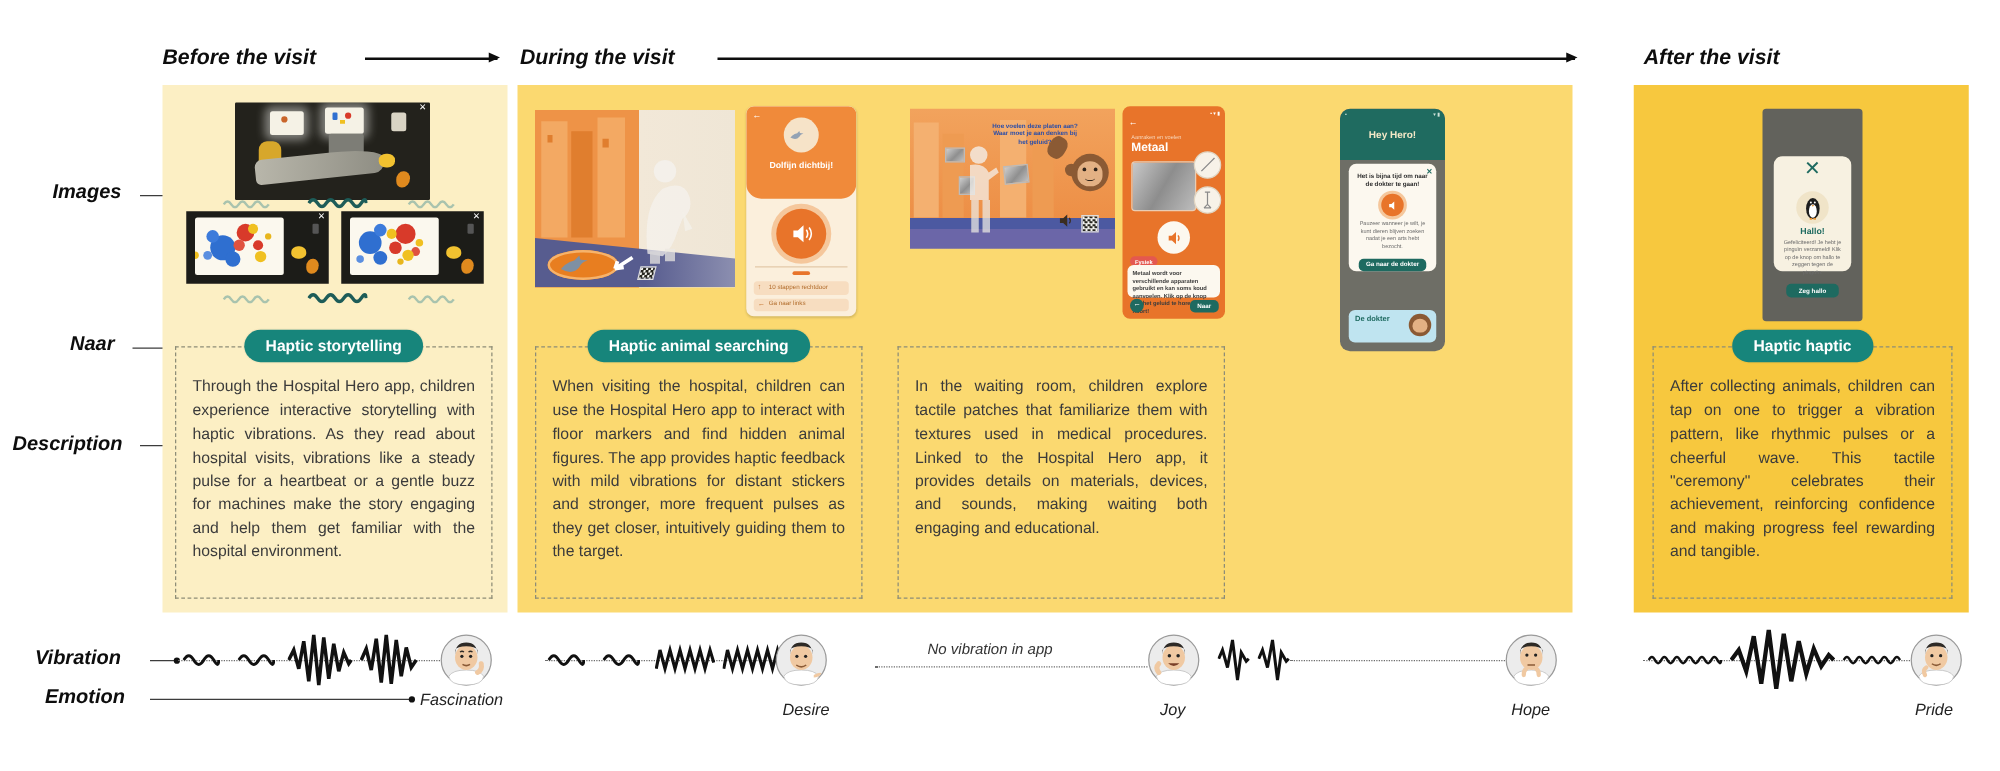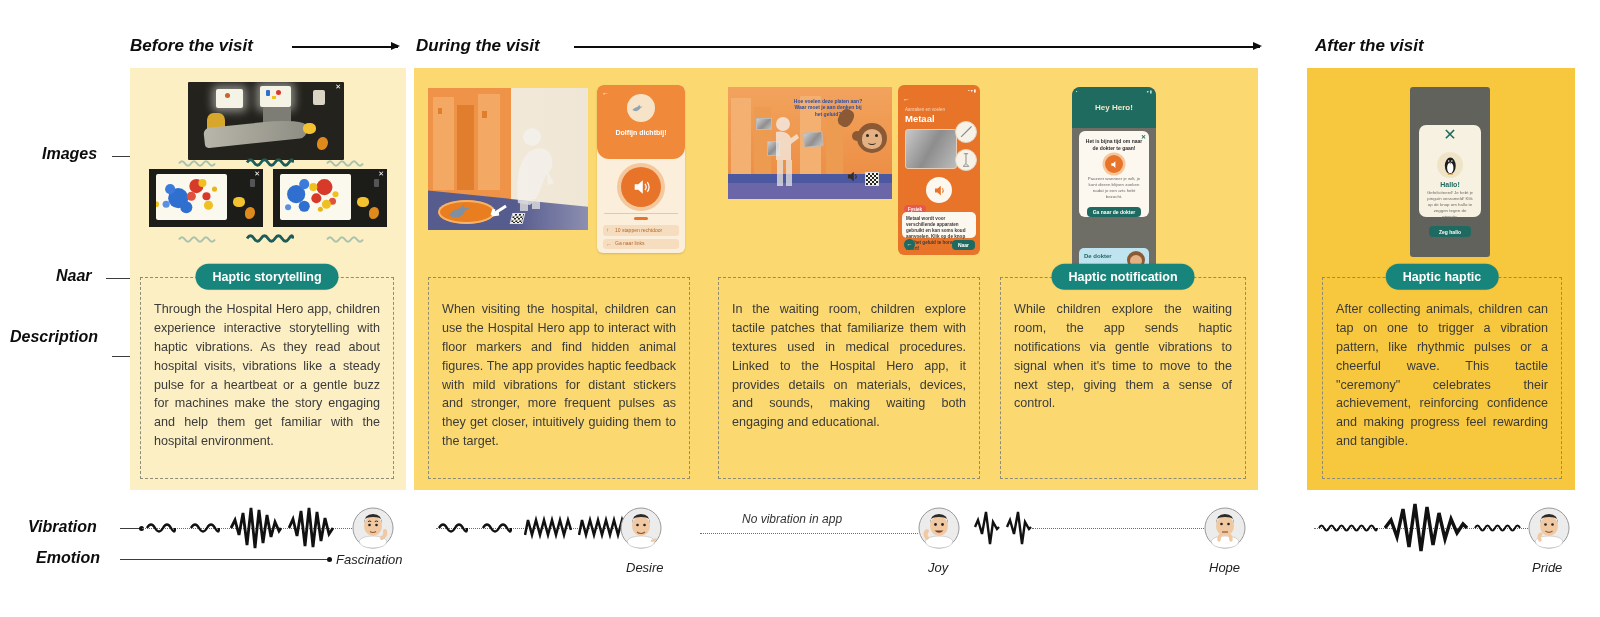--- a/index.html
+++ b/index.html
@@ -97,21 +97,21 @@
   <div class="phase-label" style="left:130px; top:36px;">Before the visit</div>
   <div class="harrow" style="left:292px; top:46px; width:106px;"></div>
   <div class="phase-label" style="left:416px; top:36px;">During the visit</div>
   <div class="harrow" style="left:574px; top:46px; width:686px;"></div>
   <div class="phase-label" style="left:1315px; top:36px;">After the visit</div>
 
   <div class="row-label" style="left:42px; top:145px;">Images</div>
   <div class="connector" style="left:112px; top:156px; width:94px;"></div>
   <div class="row-label" style="left:56px; top:267px;">Naar</div>
   <div class="connector" style="left:106px; top:278px; width:100px;"></div>
-  <div class="row-label" style="left:10px; top:328px;">Description</div>
+  <div class="row-label" style="left:10px; top:347px;">Description</div>
   <div class="connector" style="left:112px; top:356px; width:36px;"></div>
   <div class="row-label" style="left:28px; top:518px;">Vibration</div>
   <div class="connector" style="left:120px; top:528px; width:22px;"></div>
   <div class="row-label" style="left:36px; top:549px;">Emotion</div>
   <div class="connector" style="left:120px; top:559px; width:210px;"></div>
 
   <div class="panel before">
 
     <div class="shot hosp" style="left:58px; top:14px; width:156px; height:78px;">
       <div class="frame" style="left:18%; top:9%; width:17%; height:24%;">
@@ -329,31 +329,28 @@
       </div>
       <div class="bluecard" style="left:7px; right:7px; bottom:7px; height:26px;">
         <span class="bc-t">De dokter</span>
         <div class="monkey-head" style="right:4px; top:3px; width:18px; height:18px;">
           <div class="monkey-face" style="left:16%; top:22%; width:68%; height:64%;"></div>
         </div>
       </div>
     </div>
 
     <div class="stagebox" style="left:14px; top:209px; width:262px; height:202px;">
+      <div class="badge">Haptic animal searching</div>
       <div class="desc">When visiting the hospital, children can use the Hospital Hero app to interact with floor markers and find hidden animal figures. The app provides haptic feedback with mild vibrations for distant stickers and stronger, more frequent pulses as they get closer, intuitively guiding them to the target.</div>
     </div>
 
     <div class="stagebox" style="left:304px; top:209px; width:262px; height:202px;">
       <div class="desc">In the waiting room, children explore tactile patches that familiarize them with textures used in medical procedures. Linked to the Hospital Hero app, it provides details on materials, devices, and sounds, making waiting both engaging and educational.</div>
     </div>
 
-    <div class="stagebox" style="left:586px; top:209px; width:246px; height:202px;">
-      <div class="badge">Haptic notification</div>
-      <div class="desc">While children explore the waiting room, the app sends haptic notifications via gentle vibrations to signal when it's time to move to the next step, giving them a sense of control.</div>
-    </div>
   </div>
 
   <div class="panel after">
     <div class="shot rewardphone" style="left:103px; top:19px; width:80px; height:170px;">
       <div class="rw-modal" style="left:9px; right:9px; top:38px; height:92px;">
         <span class="mx" style="color:#1E6A60;">✕</span>
         <div style="margin:8px auto 0 auto; width:26px; height:26px; background:#F0E4C8; border-radius:50%; position:relative;">
           <svg style="position:absolute; left:22%; top:12%; width:56%; height:76%;" viewBox="0 0 14 20">
             <ellipse cx="7" cy="11" rx="5.5" ry="8.5" fill="#1d1d1d"></ellipse>
             <ellipse cx="7" cy="13" rx="3.2" ry="5.5" fill="#fff"></ellipse>

